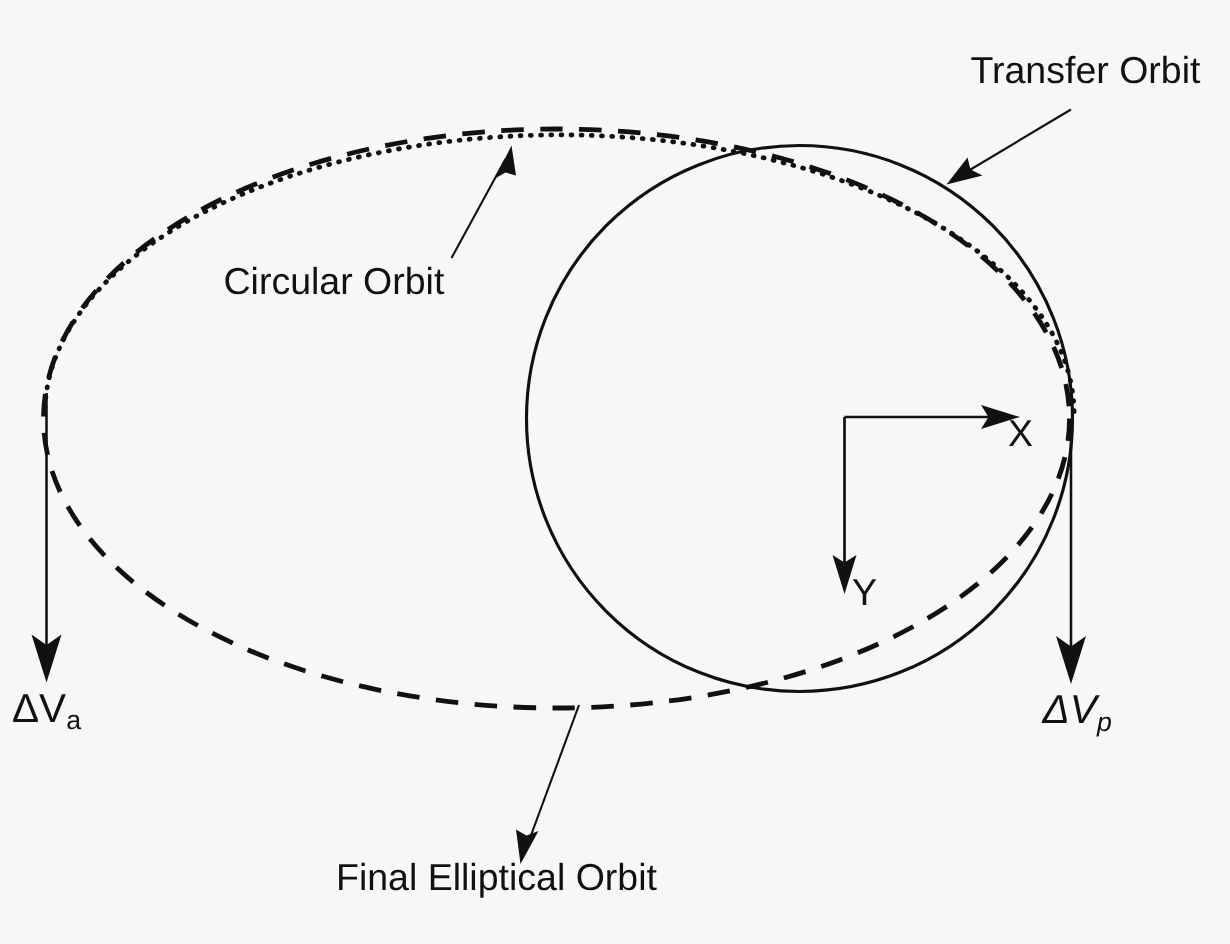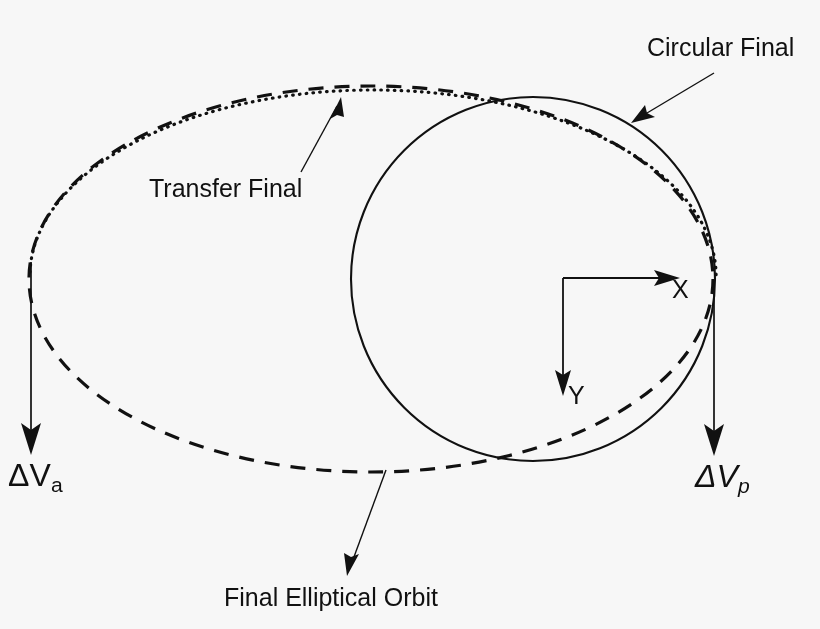--- a/index.html
+++ b/index.html
@@ -64,32 +64,32 @@
     color: #111111;
     font-family: "Liberation Sans", sans-serif;
     font-size: 25px;
     line-height: 1;
     white-space: nowrap;
   }
   .axis-label {
     font-size: 25px;
   }
   .delta-label {
-    font-size: 32px;
+    font-size: 27px;
   }
   .delta-label sub {
     font-size: 0.66em;
     vertical-align: baseline;
     position: relative;
     top: 0.30em;
     left: 0.01em;
   }
   #label-transfer-orbit  { left: 149px; top: 176px; }
   #label-circular-orbit  { left: 647px; top: 35px; }
-  #label-final-orbit     { left: 224px; top: 585px; }
+  #label-final-orbit     { left: 224px; top: 573px; }
   #label-axis-x          { left: 672px; top: 277px; }
   #label-axis-y          { left: 568px; top: 383px; }
   #label-delta-va        { left: 8px;   top: 459px; }
   #label-delta-vp        { left: 695px; top: 460px; font-style: italic; }
 </style>
 </head>
 <body>
 
 <div id="diagram-root">
 
@@ -117,23 +117,23 @@
     <polygon class="arrow-head" points="341,97 330,119 337,115 344,117"></polygon>
 
     <path class="leader-line" d="M 714 73 L 642 116"></path>
     <polygon class="arrow-head" points="631,123 655,117 647,113 645,105"></polygon>
 
     <path class="leader-line" d="M 386 470 L 351 565"></path>
     <polygon class="arrow-head" points="347,576 359,554 351,557 344,553"></polygon>
 
   </svg>
 
-  <div class="diagram-label" id="label-transfer-orbit">Transfer Final</div>
+  <div class="diagram-label" id="label-transfer-orbit">Circular Orbit</div>
 
-  <div class="diagram-label" id="label-circular-orbit">Circular Final</div>
+  <div class="diagram-label" id="label-circular-orbit">Transfer Orbit</div>
 
   <div class="diagram-label" id="label-final-orbit">Final Elliptical Orbit</div>
 
   <div class="diagram-label axis-label" id="label-axis-x">X</div>
 
   <div class="diagram-label axis-label" id="label-axis-y">Y</div>
 
   <div class="diagram-label delta-label" id="label-delta-va"><span>ΔV</span><sub>a</sub></div>
 
   <div class="diagram-label delta-label" id="label-delta-vp"><span>ΔV</span><sub>p</sub></div>

